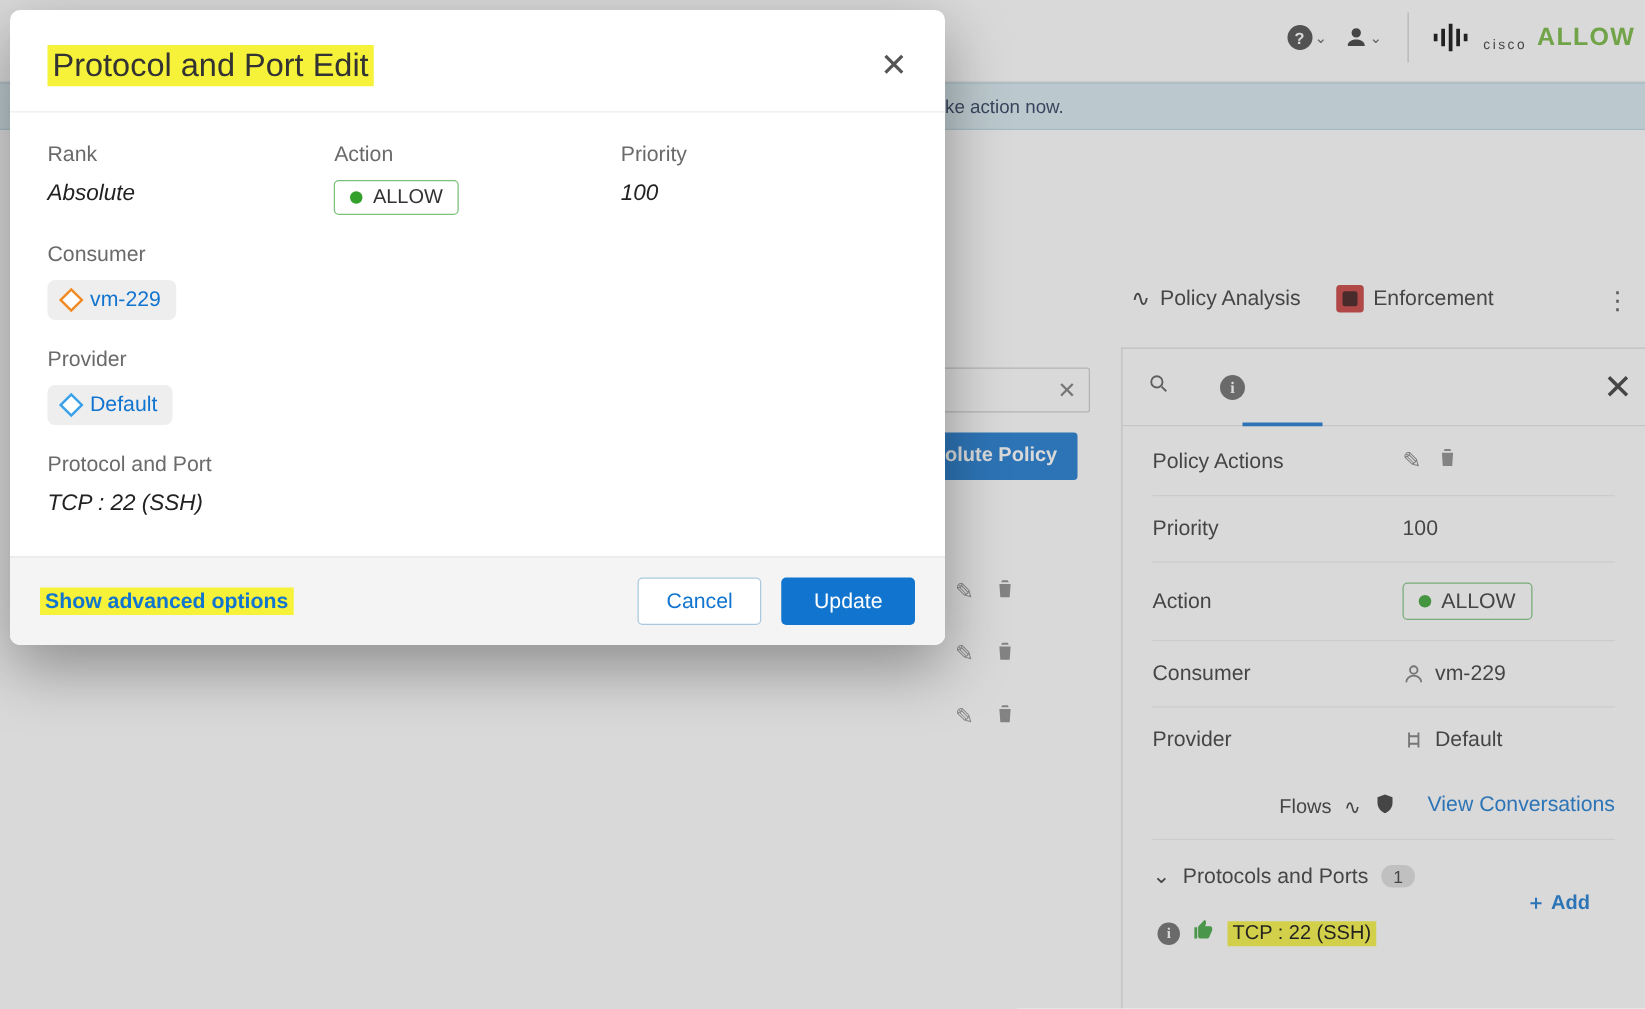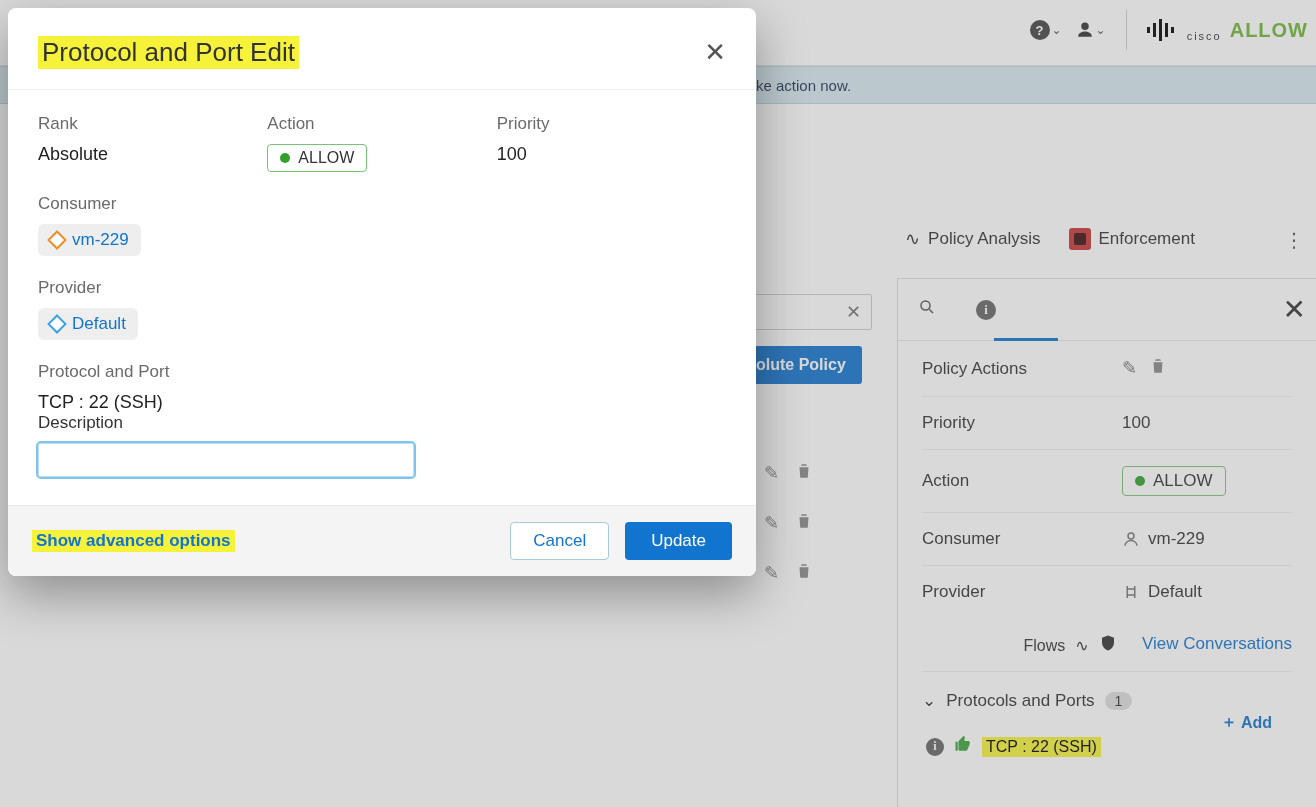--- a/index.html
+++ b/index.html
@@ -75,21 +75,21 @@
   
   .modal { position:absolute; left:8px; top:8px; width:748px; background:#fff; border-radius:8px; box-shadow:0 18px 50px rgba(0,0,0,0.35); overflow:hidden; }
   .modal-head { padding:28px 30px 20px; display:flex; align-items:center; justify-content:space-between; }
   .modal-title { font-size:26px; color:#333; font-weight:400; }
   .modal-close { font-size:26px; color:#555; }
   .modal-sep { height:1px; background:#eee; }
   .modal-body { padding:24px 30px 10px; }
   .mrow { display:flex; margin-bottom:22px; }
   .mcol { flex:1; }
   .mlabel { color:#6a6a6a; font-size:17px; margin-bottom:10px; }
-  .mtext { color:#222; font-size:18px; }
+  .mtext { color:#222; font-size:18px;font-style:italic; }
   .chip { display:inline-flex; align-items:center; gap:8px; background:#eee; border-radius:6px; padding:6px 12px; font-size:17px; color:#1174cf; }
   .cube-o { width:14px; height:14px; transform:rotate(45deg); border:2px solid #f08a24; background:#fff; }
   .cube-b { width:14px; height:14px; transform:rotate(45deg); border:2px solid #3aa0e8; background:#fff; }
   .desc-input { width:376px; height:34px; border:1px solid #bcdff3; outline:2px solid #7fc4ea; outline-offset:0; border-radius:3px; padding:4px 8px; font-size:15px; }
   .modal-foot { background:#f4f4f4; padding:16px 24px; display:flex; align-items:center; justify-content:space-between; border-top:1px solid #e7e7e7; }
   .adv-link { color:#1174cf; font-size:17px;font-weight:bold; }
   .foot-btns { display:flex; gap:16px; }
   .btn-cancel { background:#fff; color:#1174cf; border:1px solid #aac9de; padding:8px 22px; border-radius:4px; font-size:17px; }
   .btn-update { background:#1174cf; color:#fff; border:none; padding:8px 26px; border-radius:4px; font-size:17px; }
 
@@ -292,29 +292,25 @@
       </div>
 
       <div style="margin-bottom:22px;">
         <div class="mlabel">Provider</div>
         <span class="chip">
           <span class="cube-b"></span>
           <span>Default</span>
         </span>
       </div>
 
-      <div style="">
+      <div style="margin-bottom:22px;">
         <div class="mlabel">Protocol and Port</div>
         <div class="mtext">TCP : 22 (SSH)</div>
       </div>
 
-      <div style="margin-bottom:18px;">
-        <div class="mlabel" style="color:#333;">Description</div>
-        <input class="desc-input" value="" style="">
-      </div>
     </div>
     <div class="modal-foot">
       <a class="adv-link hl-yellow">Show advanced options</a>
       <div class="foot-btns">
         <button class="btn-cancel">Cancel</button>
         <button class="btn-update">Update</button>
       </div>
     </div>
   </div>
 

